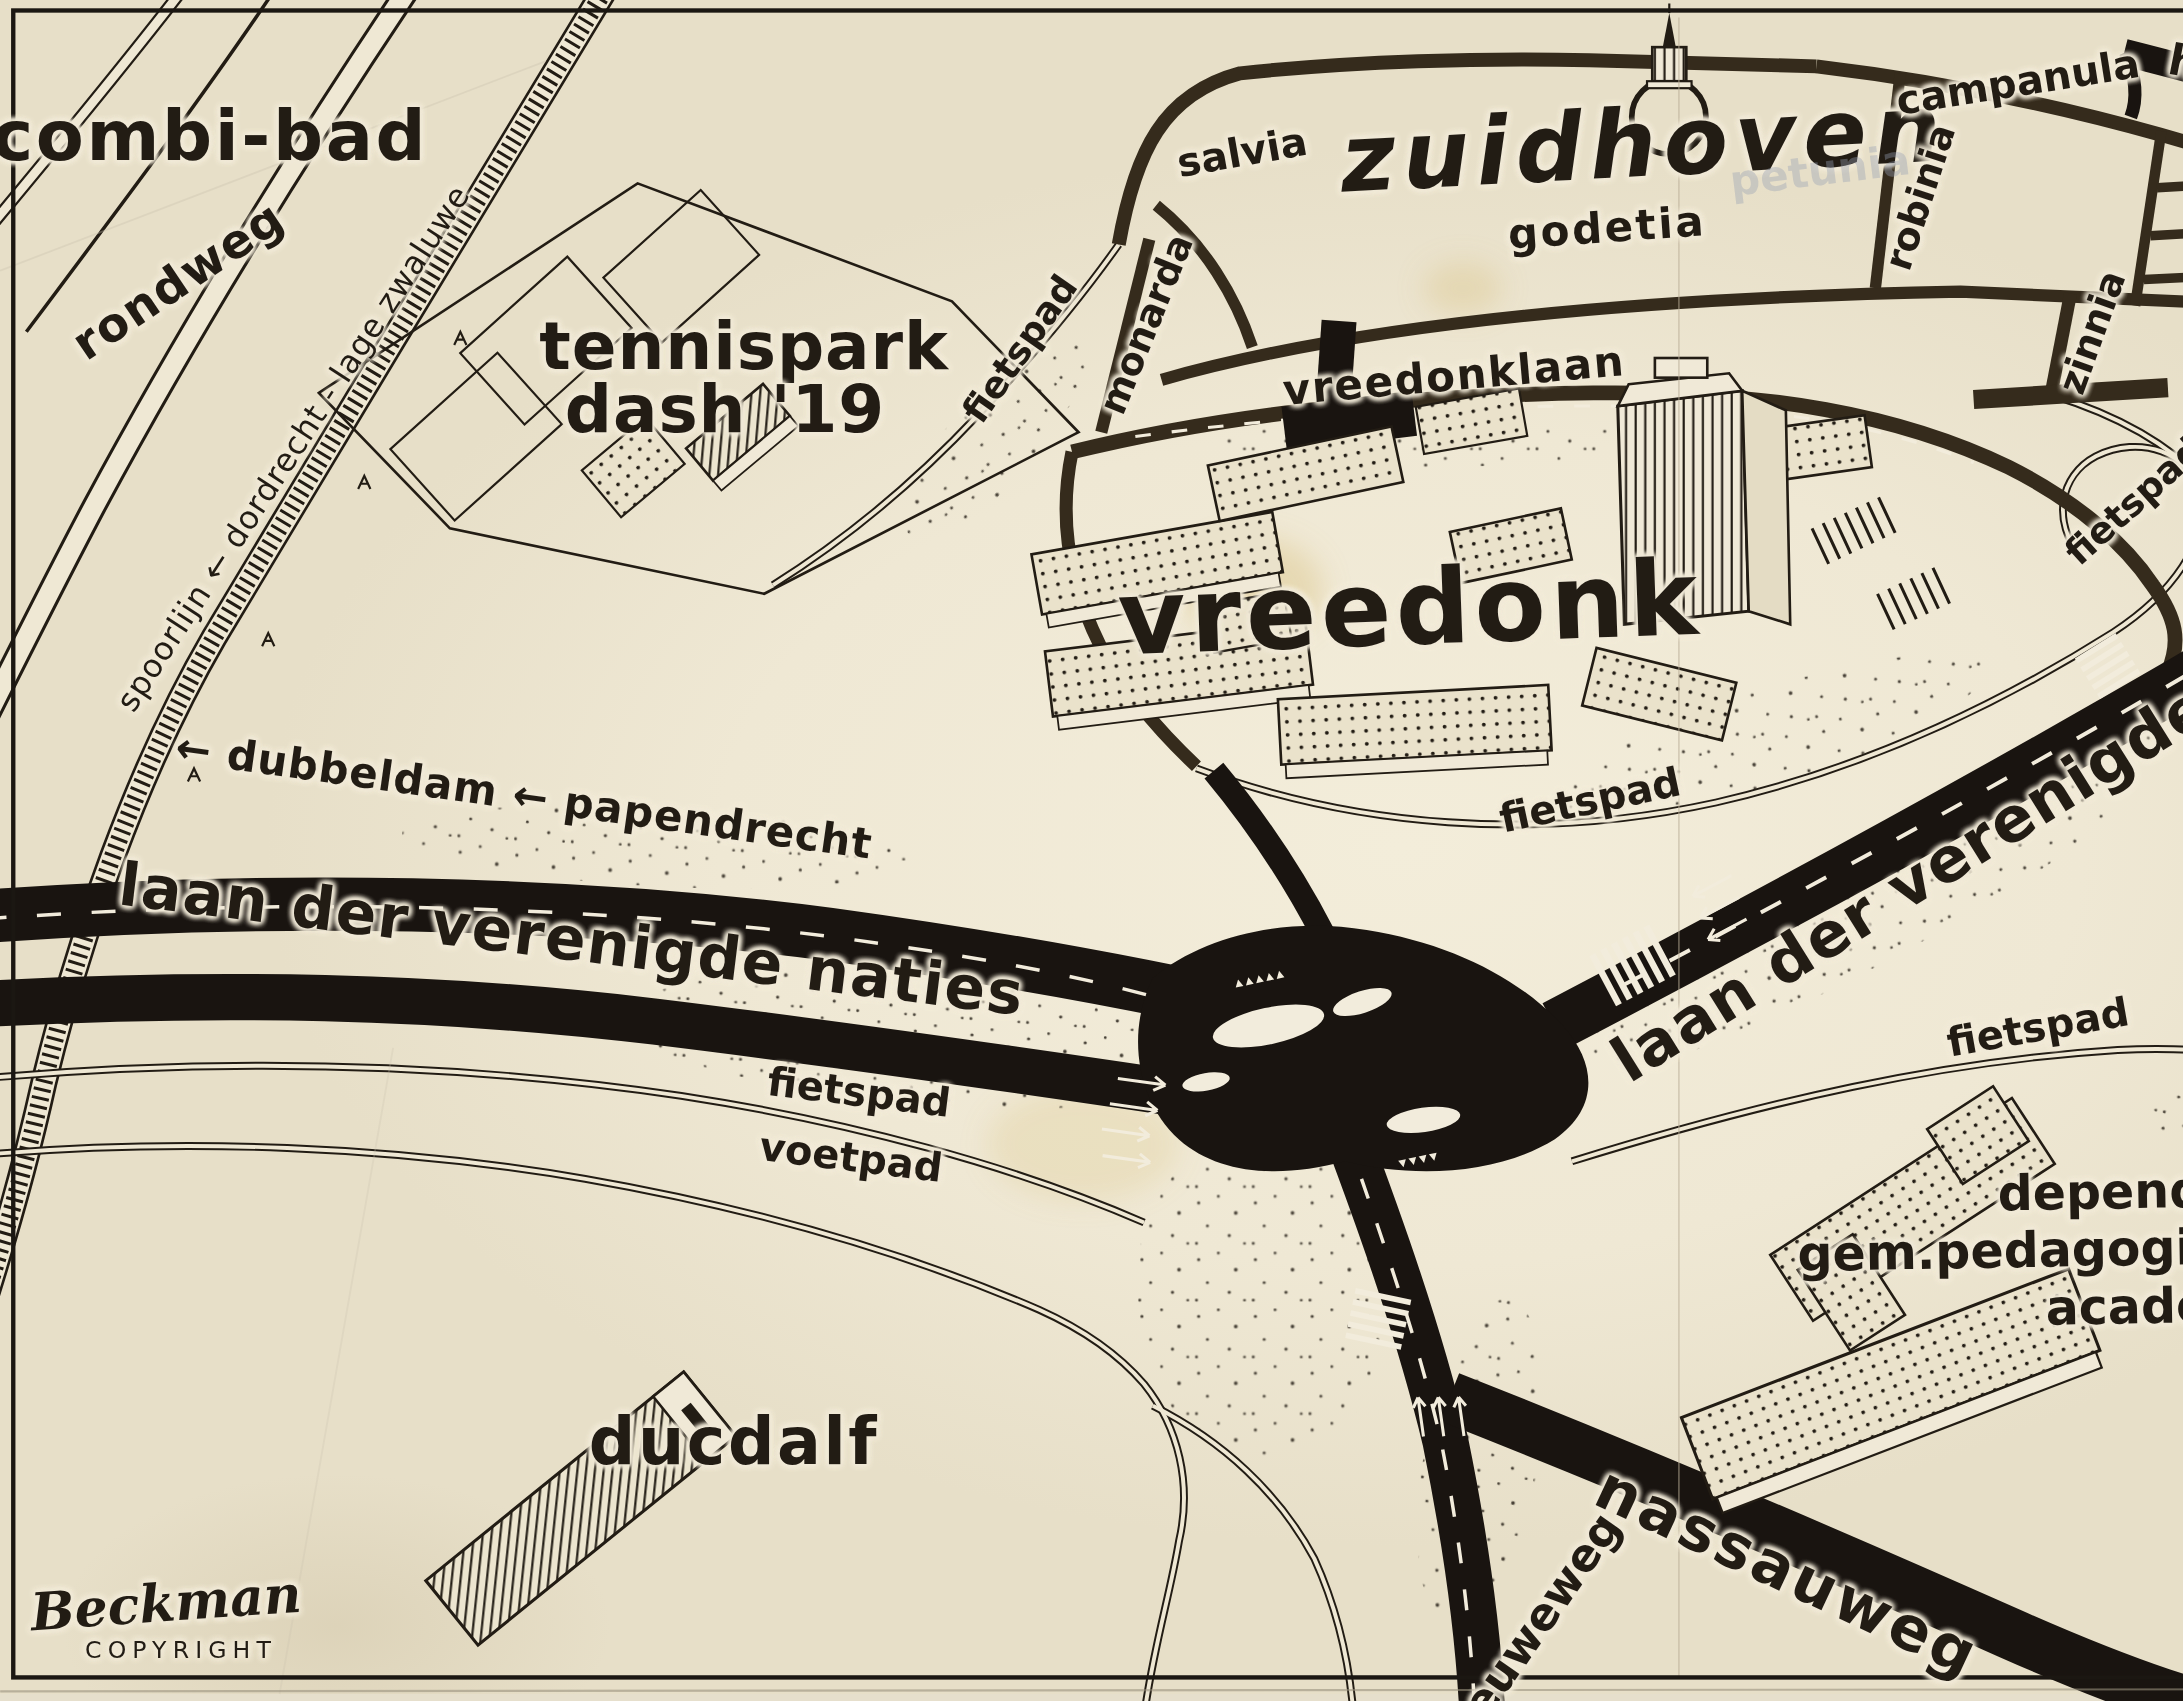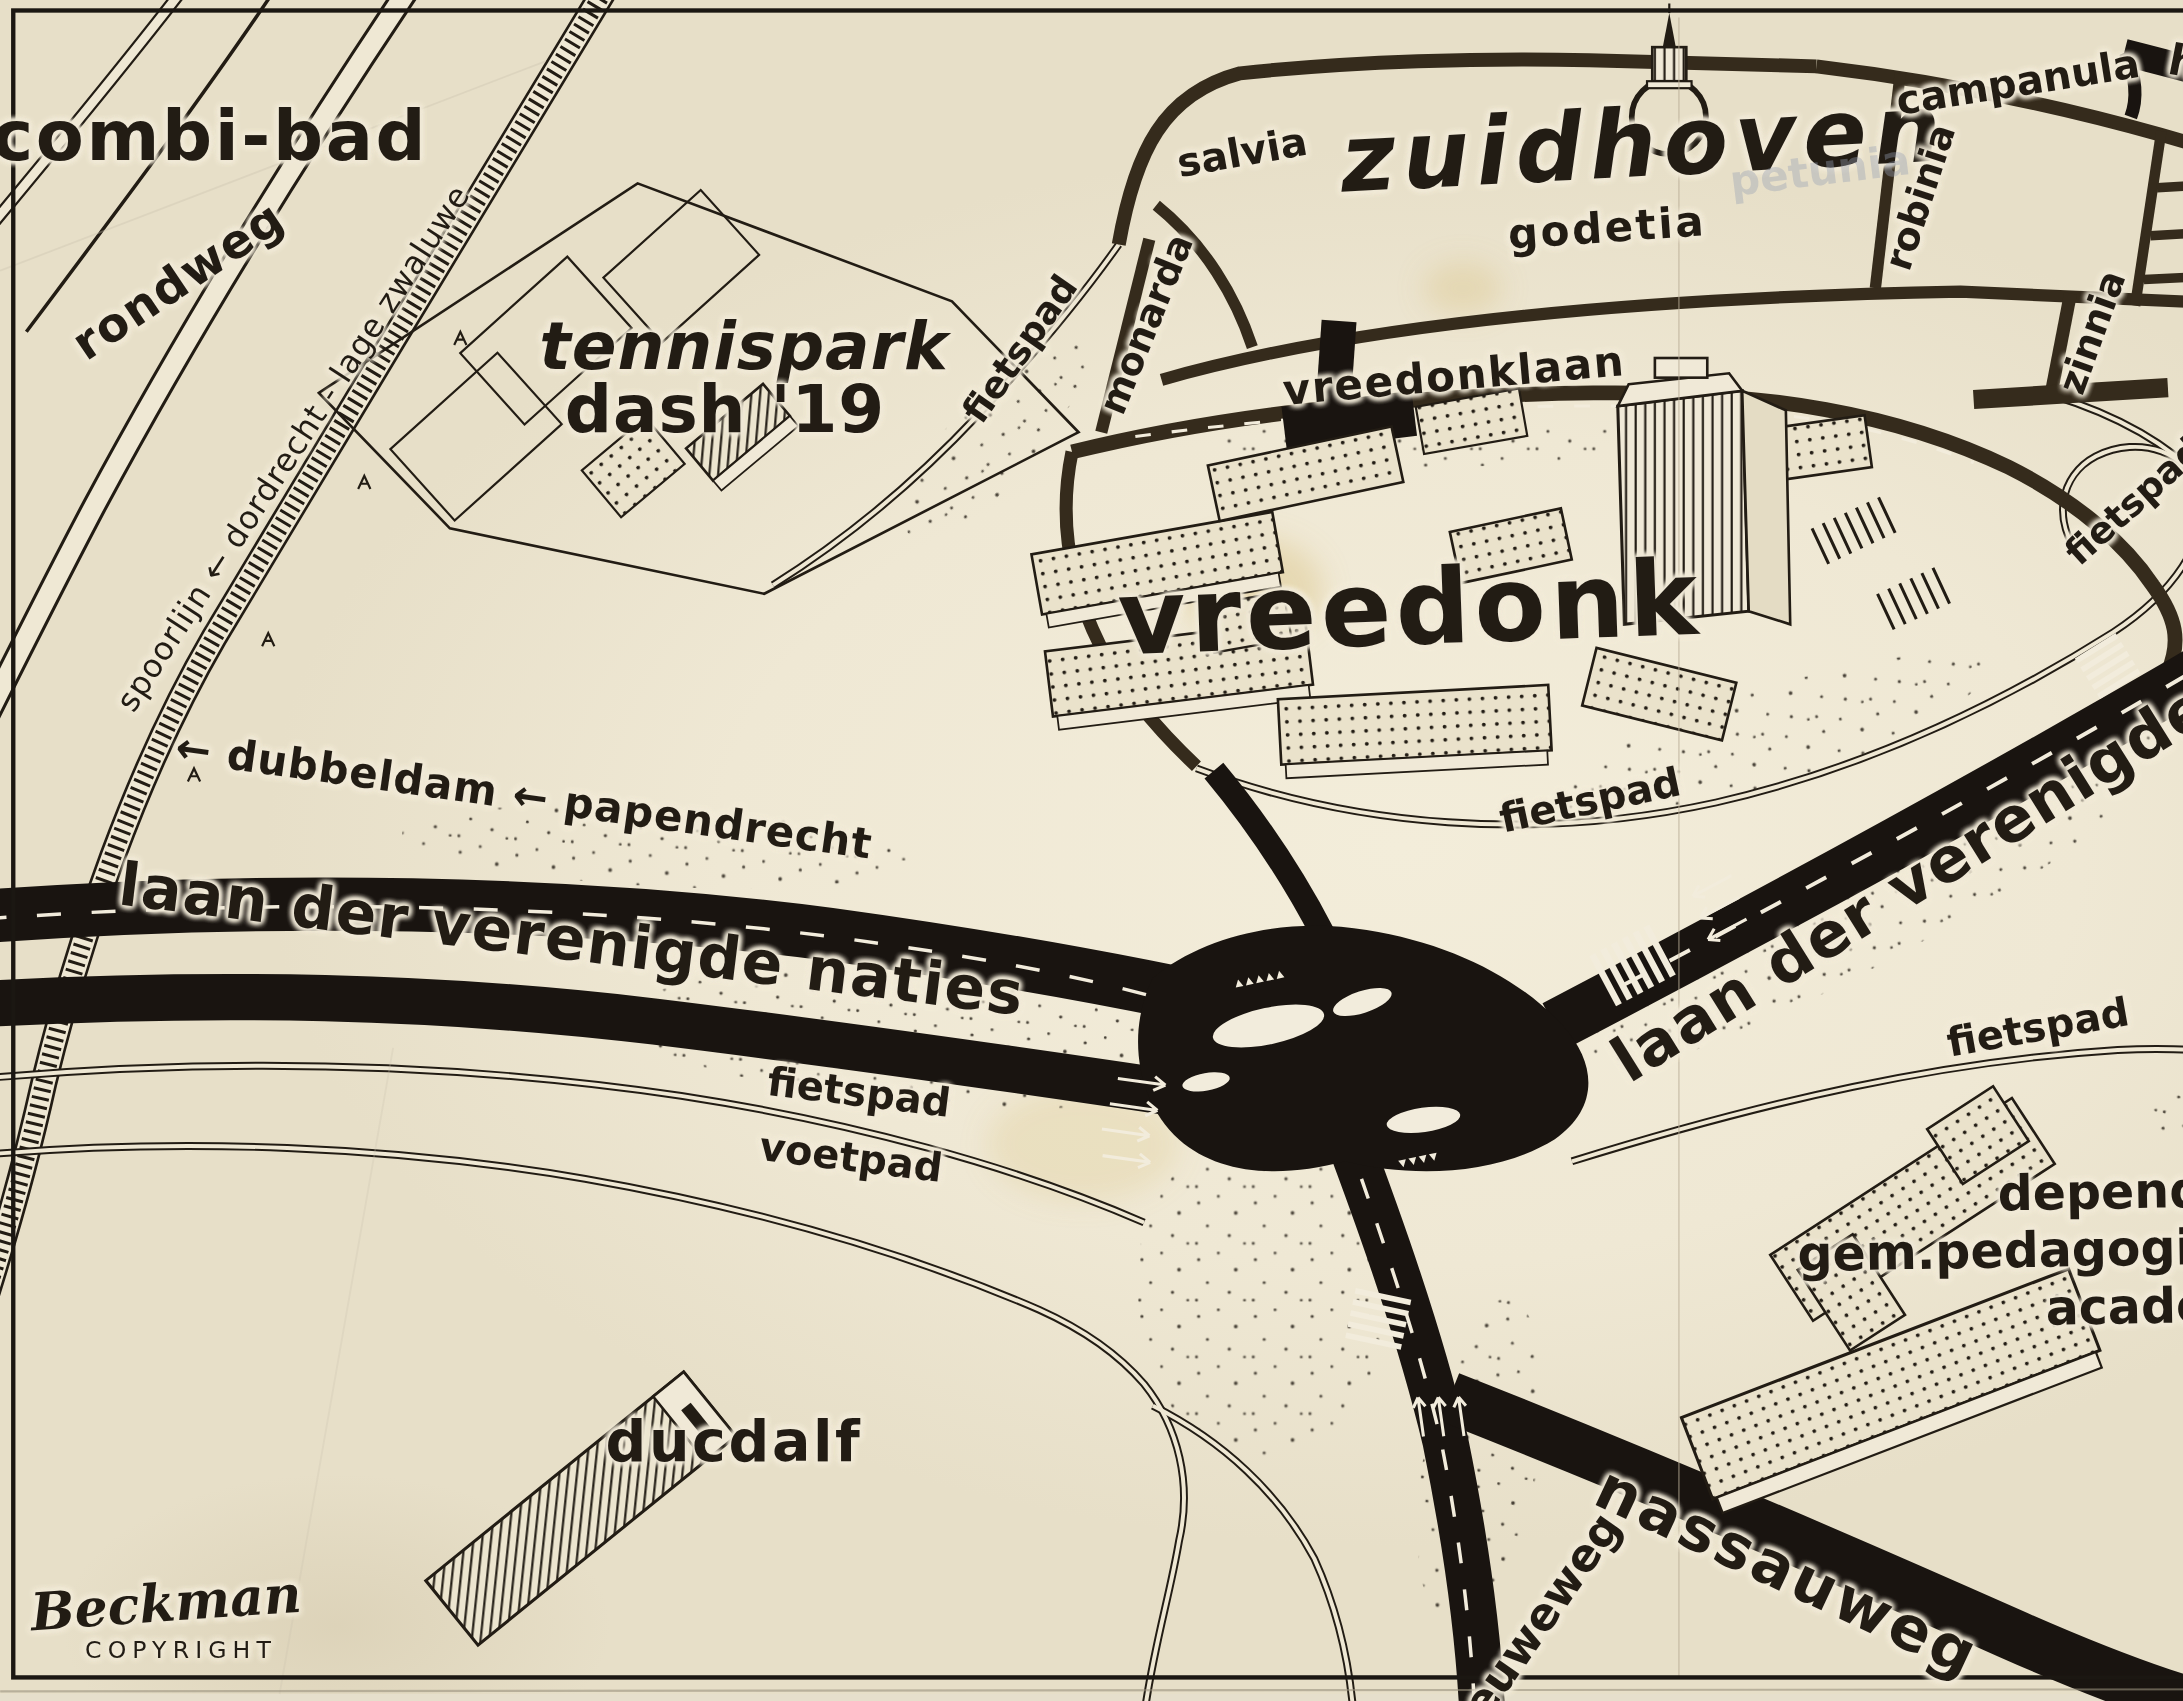--- a/index.html
+++ b/index.html
@@ -328,21 +328,21 @@
     <path d="M0,620 L1250,140" stroke="#c9c0ab" opacity=".35"></path>
     <path d="M640,3880 L900,2400" stroke="#c9c0ab" opacity=".25"></path>
   </g>
   <rect x="30" y="24" width="6356" height="3818" fill="none" stroke="#1b1712" stroke-width="10"></rect>
   <line x1="0" y1="3874" x2="6417" y2="3868" stroke="#9a917d" stroke-width="5" opacity=".6"></line>
 </svg>
 
 <div class="lbl" style="left:210px;top:136px;font-size:70px;letter-spacing:2.6px;">combi-bad</div>
 <div class="lbl" style="left:178px;top:280px;font-size:47px;letter-spacing:1.7px;--r:-34deg;">rondweg</div>
 <div class="lbl thin" style="left:293px;top:448px;font-size:32px;letter-spacing:0.9px;--r:-57deg;">spoorlijn ← dordrecht - lage zwaluwe</div>
-<div class="lbl" style="left:744px;top:347px;font-size:66px;letter-spacing:0.9px;font-style:italic;">tennispark</div>
+<div class="lbl" style="left:744px;top:347px;font-size:66px;letter-spacing:0.9px;">tennispark</div>
 <div class="lbl" style="left:725px;top:410px;font-size:66px;letter-spacing:0.9px;">dash '19</div>
 <div class="lbl" style="left:1020px;top:349px;font-size:37px;--r:-55deg;">fietspad</div>
 <div class="lbl" style="left:1146px;top:324px;font-size:38px;--r:-68deg;">monarda</div>
 <div class="lbl" style="left:1242px;top:152px;font-size:40px;--r:-10deg;">salvia</div>
 <div class="lbl script" style="left:1644px;top:144px;font-size:94px;letter-spacing:7px;--r:-3deg;">zuidhoven</div>
 <div class="lbl" style="left:1607px;top:228px;font-size:42px;letter-spacing:2.6px;--r:-4deg;">godetia</div>
 <div class="lbl" style="left:2018px;top:82px;font-size:40px;--r:-9deg;">campanula</div>
 <div class="lbl" style="left:2380px;top:100px;font-size:43px;--r:11deg;">hugo van gijnweg</div>
 <div class="lbl" style="left:1920px;top:197px;font-size:38px;--r:-72deg;">robinia</div>
 <div class="lbl" style="left:2092px;top:332px;font-size:38px;--r:-70deg;">zinnia</div>
@@ -355,20 +355,20 @@
 <div class="lbl" style="left:524px;top:796px;font-size:42px;letter-spacing:0.9px;--r:8deg;">← dubbeldam ← papendrecht</div>
 <div class="lbl" style="left:572px;top:939px;font-size:60px;letter-spacing:1.7px;--r:7deg;">laan der verenigde naties</div>
 <div class="lbl" style="left:1590px;top:800px;font-size:40px;--r:-12deg;">fietspad</div>
 
 <div class="lbl" style="left:2038px;top:1027px;font-size:40px;--r:-10deg;">fietspad</div>
 <div class="lbl" style="left:859px;top:1092px;font-size:40px;--r:7deg;">fietspad</div>
 <div class="lbl" style="left:851px;top:1157px;font-size:40px;--r:7deg;">voetpad</div>
 <div class="lbl" style="left:2166px;top:1191px;font-size:49px;--r:-1deg;">dependance</div>
 <div class="lbl" style="left:2058px;top:1250px;font-size:49px;--r:-1deg;">gem.pedagogische</div>
 <div class="lbl" style="left:2178px;top:1306px;font-size:49px;--r:-1deg;">academie</div>
-<div class="lbl" style="left:734px;top:1441px;font-size:57px;letter-spacing:2.6px;">ducdalf</div>
+<div class="lbl" style="left:734px;top:1441px;font-size:65px;letter-spacing:2.6px;">ducdalf</div>
 <div class="lbl" style="left:1788px;top:1571px;font-size:61px;letter-spacing:3.5px;--r:25deg;">nassauweg</div>
 <div class="lbl" style="left:1528px;top:1635px;font-size:45px;--r:-55deg;">nieuweweg</div>
 <div class="lbl serif" style="left:166px;top:1603px;font-size:52px;--r:-4deg;">Beckman</div>
 <div class="lbl thin" style="left:162px;top:1651px;font-size:23.6px;letter-spacing:6.1px;margin-left:19px;">COPYRIGHT</div>
 
 </div>
 
 
 </body></html>

